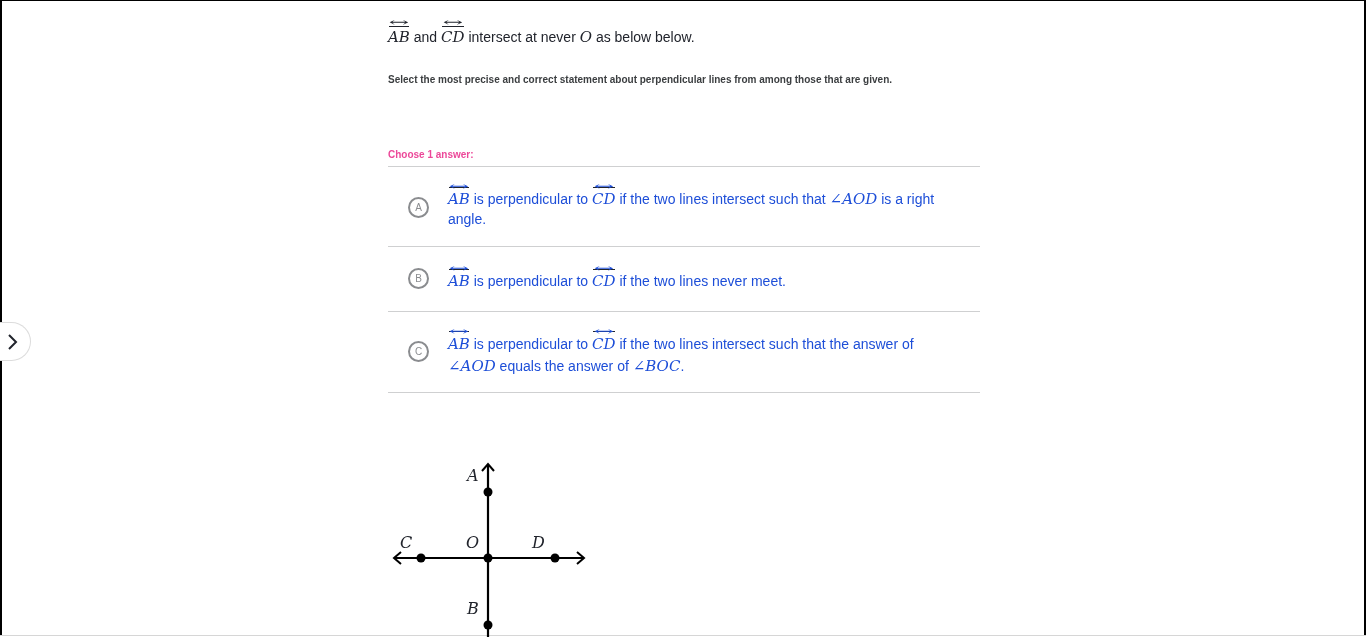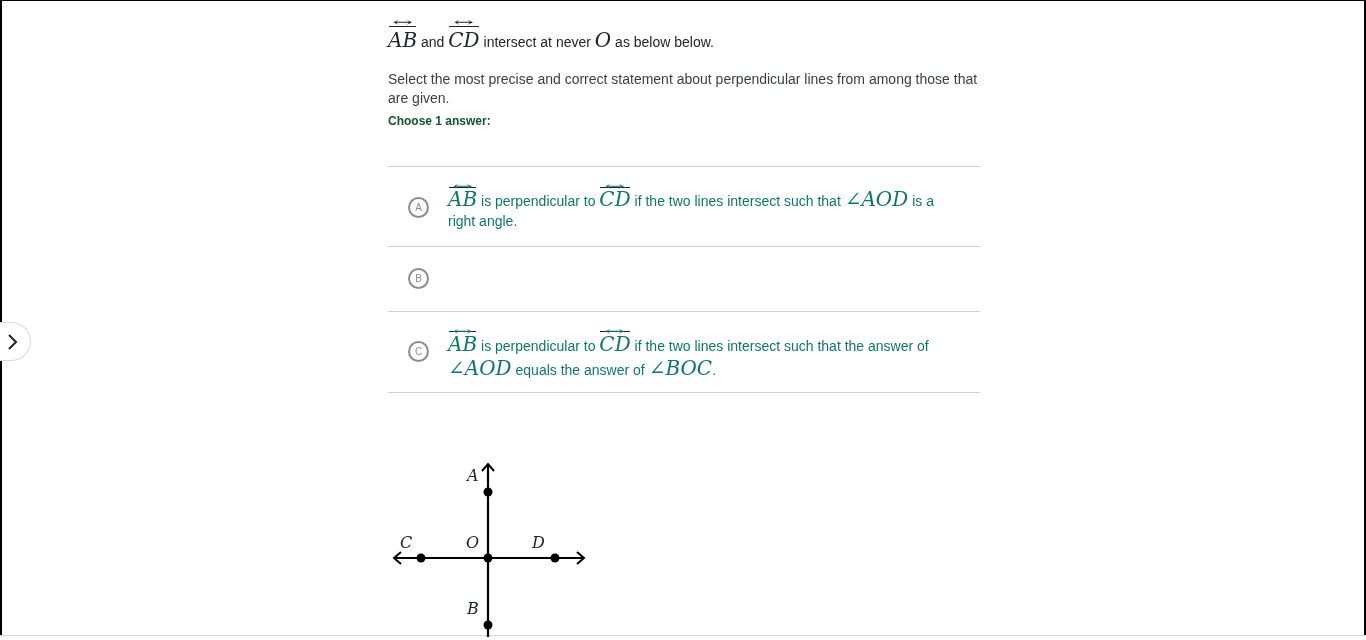--- a/index.html
+++ b/index.html
@@ -8,43 +8,43 @@
     font-family:"Liberation Sans", sans-serif; color:#21242c;
     position:relative;
   }
   .frame {
     position:absolute; left:0; top:0; width:1366px; height:636px;
     box-sizing:border-box;
     border-top:1px solid #000; border-left:2px solid #000; border-right:2px solid #000;
   }
   .bottom-line { position:absolute; left:0; top:635px; width:1366px; height:1px; background:#d6d6d6; }
   .content { position:absolute; left:388px; top:0; width:592px; }
-  .math { font-family:"DejaVu Serif", serif; font-style:italic; font-size:20px; }
+  .math { font-family:"DejaVu Serif", serif; font-style:italic; font-size:15px; }
   .ovl { position:relative; display:inline-block; }
   .ovl::before {
     content:""; position:absolute; left:1px; right:1px; top:-2px; height:1px; background:#21242c;
   }
   .ovl::after {
     content:"\2194"; position:absolute; left:0; right:0; top:-13px; text-align:center;
     font-style:normal; font-size:12px; letter-spacing:0; transform:scaleX(2.0);
   }
   .intro { position:absolute; top:28px; left:0; font-size:14px; white-space:nowrap; }
-  .instructions { position:absolute; top:70px; left:0; width:600px; font-size:14px; font-weight:normal; line-height:19px; color:#3b3e40; }
-  .choose { position:absolute; top:114px; left:0; font-size:12px; font-weight:bold; color:#14532d; }
+  .instructions { position:absolute; top:70px; left:0; width:600px; font-size:10px; font-weight:bold; line-height:19px; color:#3b3e40; }
+  .choose { position:absolute; top:149px; left:0; font-size:10px; font-weight:bold; color:#ec4899; }
   .choices { position:absolute; top:166px; left:0; width:592px; border-top:1px solid #cfd0d1; }
   .choice {
     position:relative; border-bottom:1px solid #cfd0d1; box-sizing:border-box; cursor:pointer;
   }
   .choice .letter {
     position:absolute; left:20px; width:21px; height:21px; border-radius:50%;
     border:2px solid #8a8c8f; box-sizing:border-box; color:#8a8c8f;
     font-size:10px; text-align:center; line-height:17px;
   }
   .choice .text {
-    position:absolute; left:60px; right:28px; font-size:14px; line-height:20px; color:#0f766e;
+    position:absolute; left:60px; right:28px; font-size:14px; line-height:20px; color:#1d4ed8;
   }
   .graph { position:absolute; left:388px; top:455px; width:210px; height:180px; }
   .expand-tab {
     position:absolute; left:0; top:322px; width:31px; height:39px; box-sizing:border-box;
     border:1px solid #dcdcdc; border-left:none; border-radius:0 20px 20px 0; background:#fff; cursor:pointer;
   }
 </style>
 </head>
 <body>
 
@@ -67,20 +67,23 @@
 
   <div class="choices">
     <div class="choice" style="height:80px;">
       <div class="letter" style="top:30px;">A</div>
       <div class="text" style="top:22px;">
         <span class="math ovl">AB</span><span> is perpendicular to </span><span class="math ovl">CD</span><span> if the two lines intersect such that </span><span class="math">∠AOD</span><span> is a right angle.</span>
       </div>
     </div>
     <div class="choice" style="height:65px;">
       <div class="letter" style="top:21px;">B</div>
+      <div class="text" style="top:24px;">
+        <span class="math ovl">AB</span><span> is perpendicular to </span><span class="math ovl">CD</span><span> if the two lines never meet.</span>
+      </div>
     </div>
     <div class="choice" style="height:81px;">
       <div class="letter" style="top:29px;">C</div>
       <div class="text" style="top:21px; line-height:22px;">
         <span class="math ovl">AB</span><span> is perpendicular to </span><span class="math ovl">CD</span><span> if the two lines intersect such that the answer of </span><span class="math">∠AOD</span><span> equals the answer of </span><span class="math">∠BOC</span><span>.</span>
       </div>
     </div>
   </div>
 </div>
 

